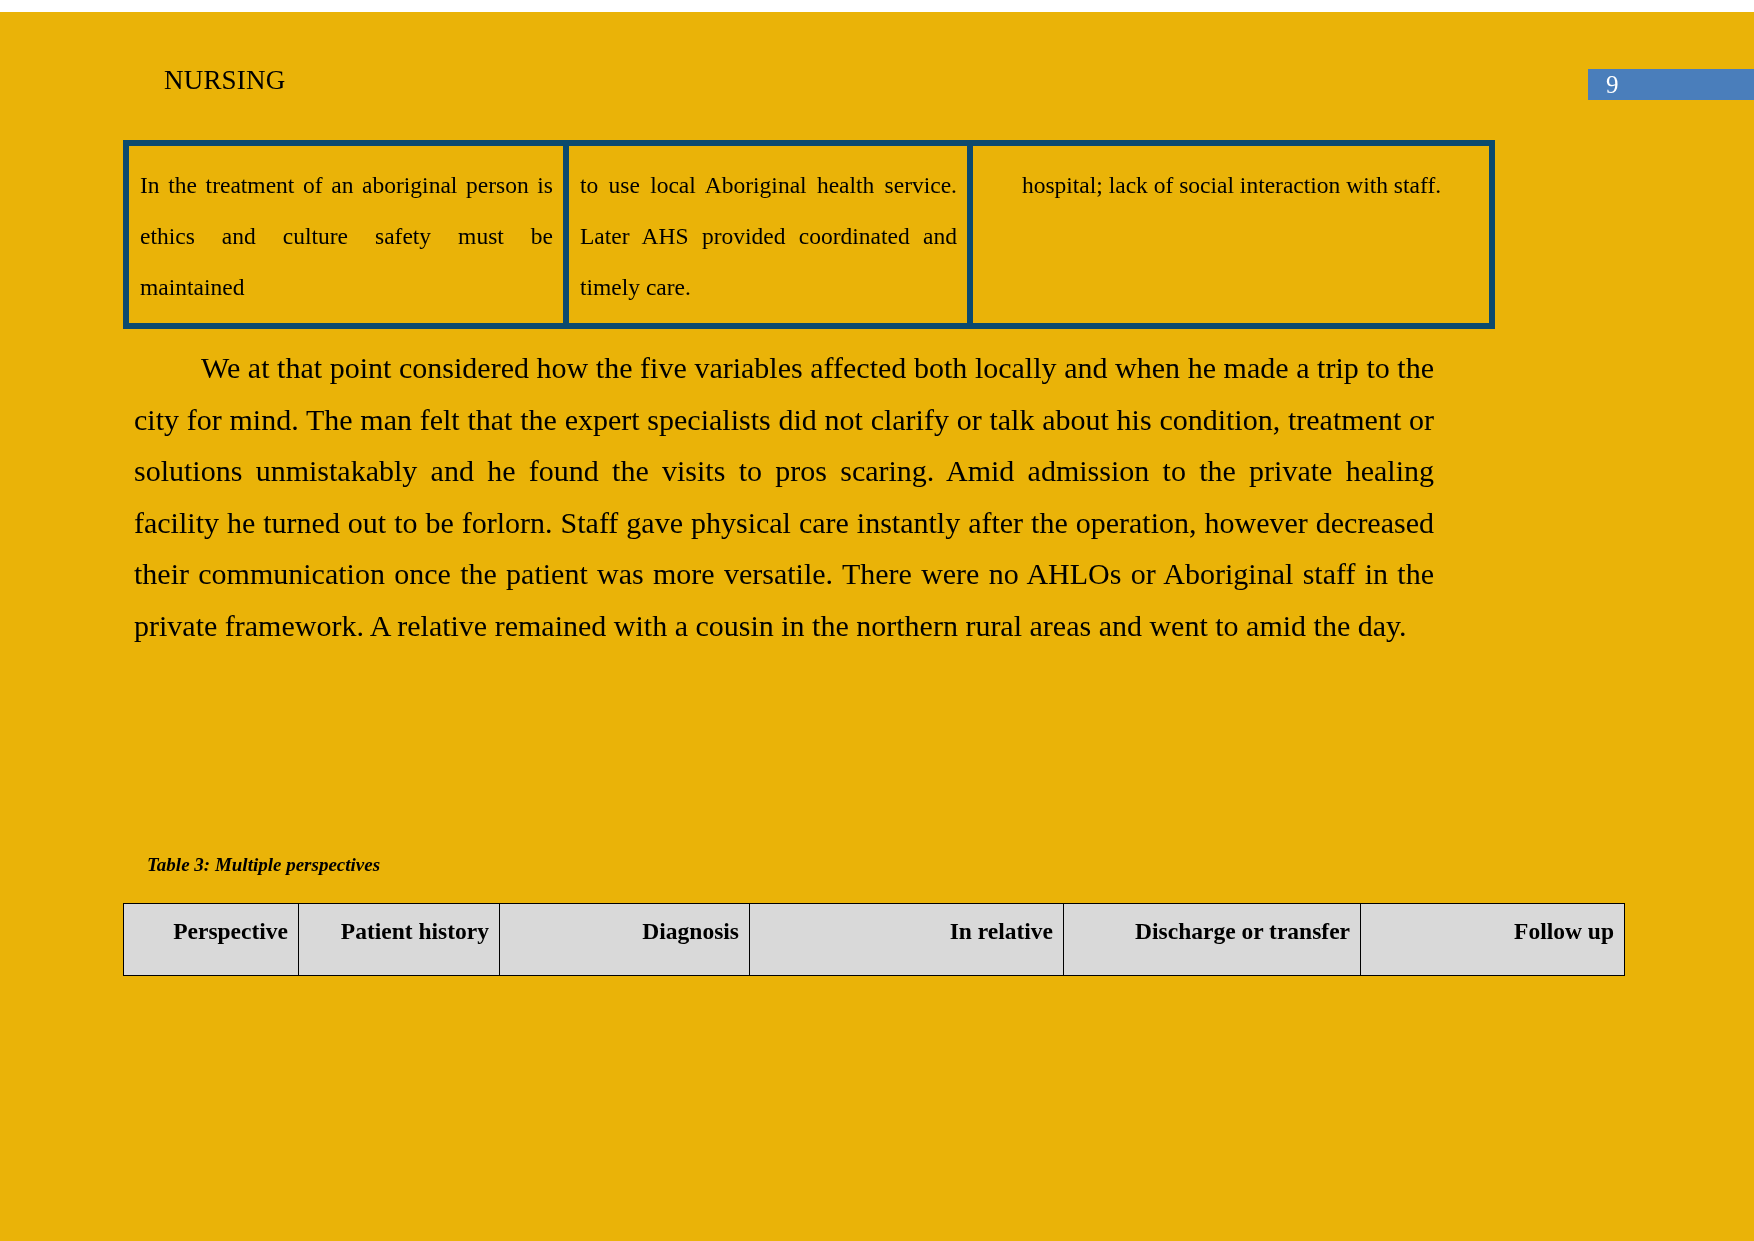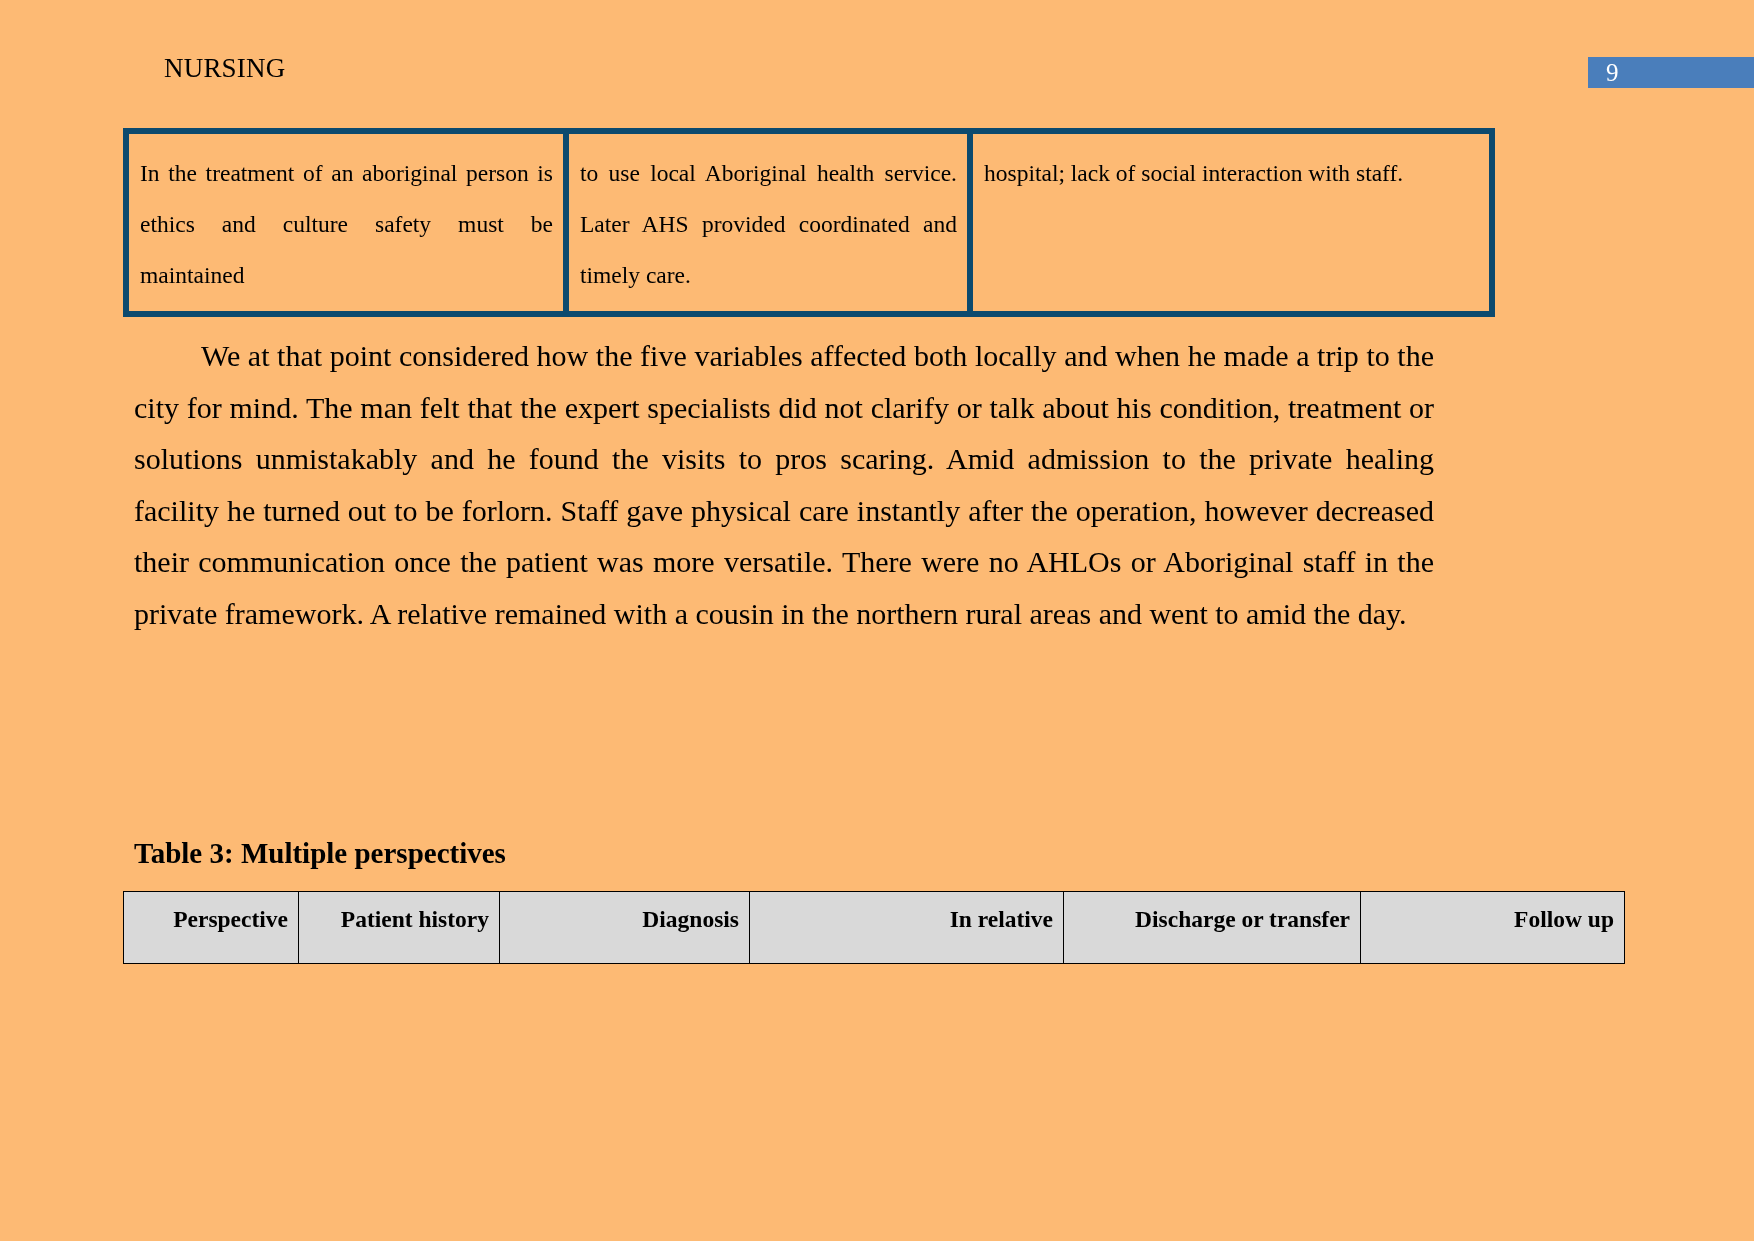--- a/index.html
+++ b/index.html
@@ -12,21 +12,22 @@
     height: 1241px;
     position: relative;
     font-family: "Liberation Serif", "DejaVu Serif", serif;
     color: #000000;
     overflow: hidden;
   }
 
   .page {
     position: absolute;
     inset: 0;
-    background: #fdba74;
+    background: #eab308;
+    margin-top: 12px;
   }
 
   
   .doc-header {
     position: absolute;
     left: 0;
     top: 44px;
     width: 1754px;
     height: 48px;
   }
@@ -71,44 +72,45 @@
     vertical-align: top;
     padding: 14px 10px 10px 11px;
     font-size: 23.5px;
     line-height: 51px;
     text-align: justify;
     text-justify: inter-word;
     height: 153px;
   }
   .table-continued td.col-a { width: 413px; }
   .table-continued td.col-b { width: 377px; }
-  .table-continued td.col-c { width: 495px; text-align: left; }
+  .table-continued td.col-c { width: 495px; text-align: center; }
 
   
   .body-paragraph {
     position: absolute;
     left: 134px;
     top: 330px;
     width: 1300px;
     font-size: 30px;
     line-height: 51.5px;
     text-align: justify;
     text-justify: inter-word;
     text-indent: 67px;
     margin: 0;
   }
 
   
   .table-caption {
     position: absolute;
-    left: 134px;
+    left: 147px;
     top: 836px;
-    font-size: 29px;
+    font-size: 19px;
     line-height: 34px;
     font-weight: bold;
+    font-style: italic;
     white-space: nowrap;
   }
 
   
   .table-perspectives {
     position: absolute;
     left: 123px;
     top: 891px;
     width: 1327px;
     border-collapse: collapse;

